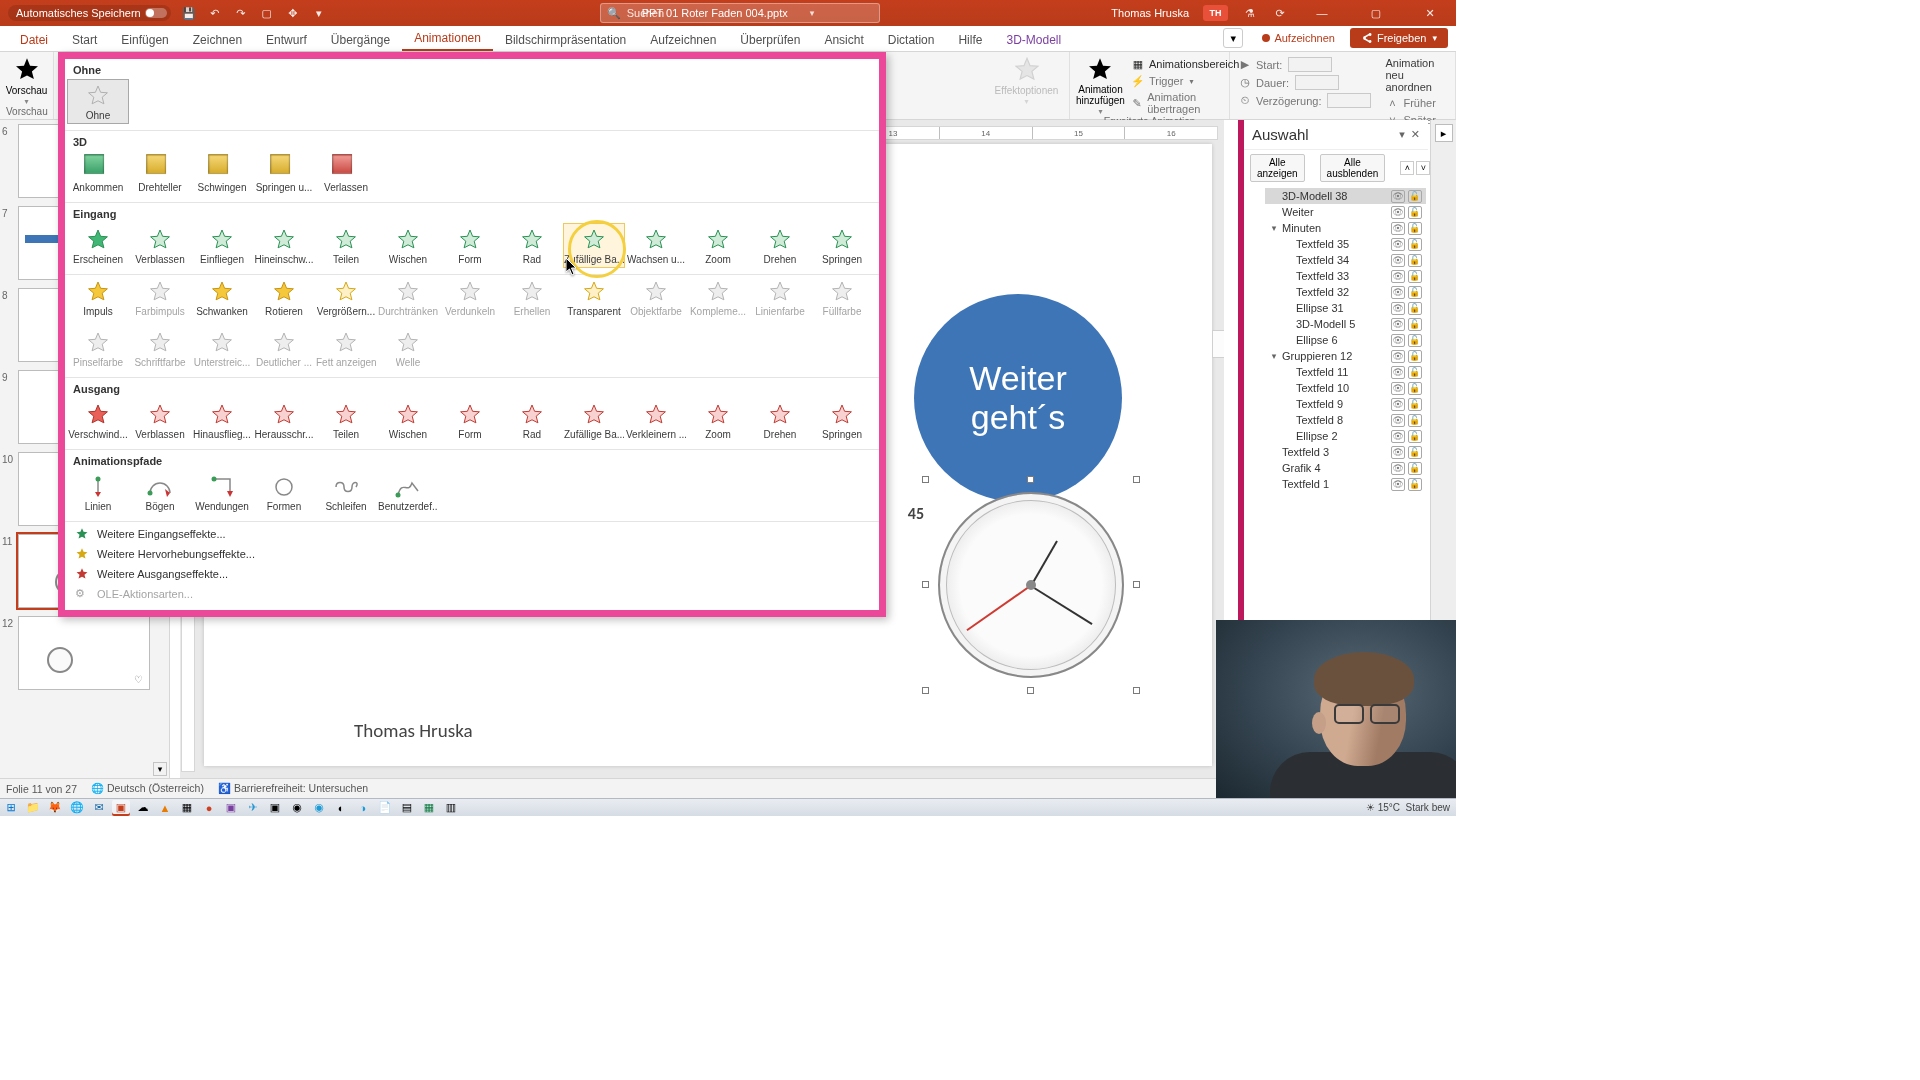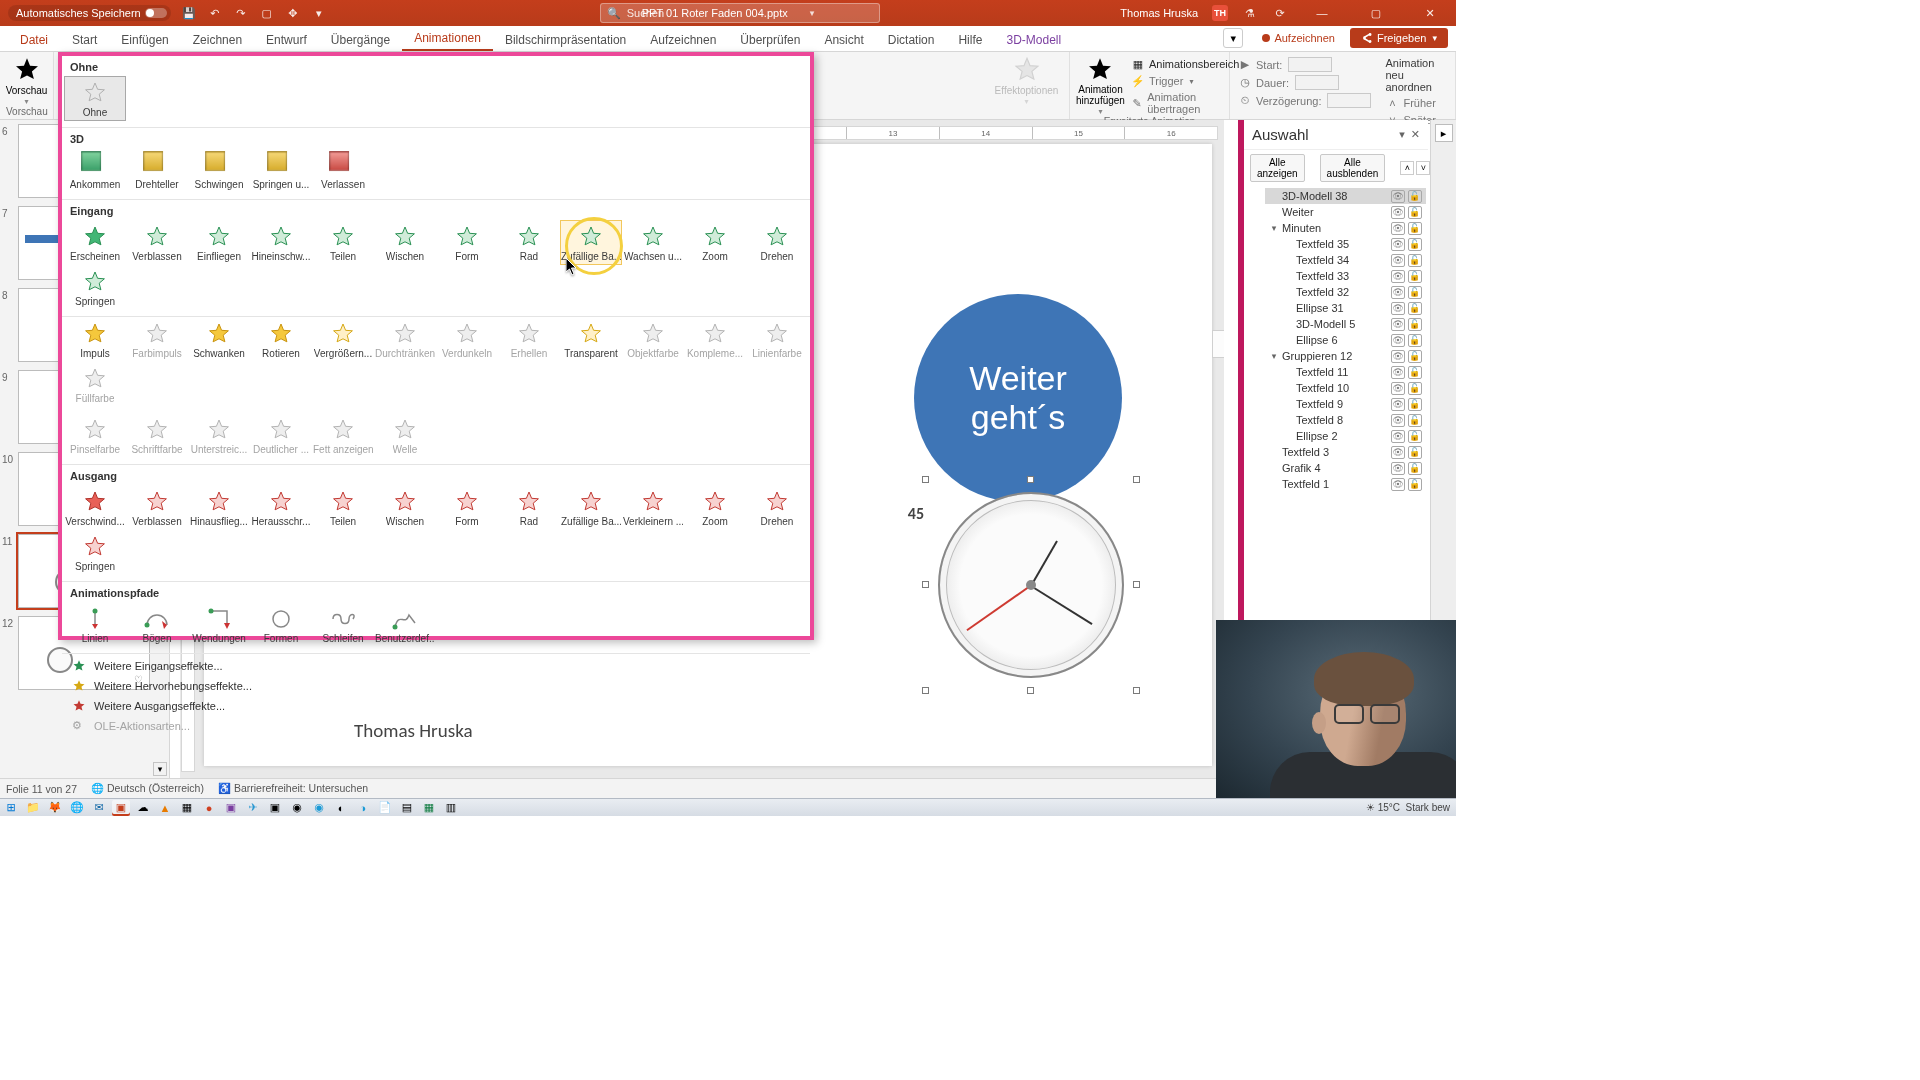--- a/index.html
+++ b/index.html
@@ -12,21 +12,21 @@
 .autosave-knob { width: 22px; height: 10px; background: rgba(255,255,255,.3); border-radius: 5px; position: relative; }
 .autosave-knob::after { content:""; width:8px; height:8px; background:#fff; border-radius:50%; position:absolute; top:1px; left:1px; }
 .qat-icon { width: 16px; height: 16px; display:flex; align-items:center; justify-content:center; color:#fff; opacity:.9; }
 .titlebar .title { position:absolute; left:50%; transform:translateX(-50%); display:flex; align-items:center; gap:22px; font-size: 11px; }
 .titlebar .title .drop { font-size:9px; opacity:.8; }
 .titlebar .search { position:absolute; left:600px; width:280px; height:20px; background: rgba(255,255,255,.2); border: 1px solid rgba(255,255,255,.35); border-radius:3px; display:flex; align-items:center; padding:0 6px; gap:6px; }
 .titlebar .search input { background: transparent; border: none; color:#fff; font-size:11px; flex:1; outline:none; }
 .titlebar .search input::placeholder { color: rgba(255,255,255,.85); }
 .titlebar .right { margin-left:auto; display:flex; align-items:center; gap:14px; padding-right:6px; }
 .titlebar .winbtn { width:40px; height:26px; display:flex; align-items:center; justify-content:center; opacity:.9; }
-.avatar-badge { width:16px; height:16px; background:#E8503A; border-radius:3px; display:flex; align-items:center; justify-content:center; font-size:9px; font-weight:600; }
+.avatar-badge { width:25px; height:16px; background:#E8503A; border-radius:3px; display:flex; align-items:center; justify-content:center; font-size:9px; font-weight:600; }
 
 
 .ribbon-tabs { height: 26px; background:#fff; border-bottom:1px solid #d6d6d6; display:flex; align-items:end; padding:0 8px; gap:0; }
 .ribbon-tab { padding: 4px 12px 4px; font-size: 12px; color:#505050; cursor:pointer; }
 .ribbon-tab.active { color:#B83B1A; border-bottom:2px solid #B83B1A; font-weight:400; }
 .ribbon-tab.purple { color:#7B3FA0; }
 .ribbon-tab.file { color:#B83B1A; font-weight:400; }
 .ribbon-right { margin-left:auto; display:flex; align-items:center; gap:6px; padding-bottom:3px; }
 .rib-btn { display:flex; align-items:center; gap:4px; font-size:11px; padding:2px 8px; border:1px solid transparent; border-radius:3px; }
 .rib-btn.record { color:#B83B1A; }
@@ -41,21 +41,21 @@
 .rg-vstack { display:flex; flex-direction:column; align-items:center; gap:1px; padding-top:2px; }
 .rg-vstack .big-icon { width:28px; height:28px; }
 .rg-rows { display:flex; flex-direction:column; gap:1px; }
 .rg-row { display:flex; align-items:center; gap:4px; font-size:11px; color:#767676; padding:1px 2px; }
 .rg-row.on { color:#2a2a2a; }
 .rg-row .icon { width:14px; height:14px; display:flex; align-items:center; justify-content:center; }
 .rg-row .spin { width:44px; height:15px; border:1px solid #c9c9c9; background:#fff; margin-left:2px; }
 .rg-row .spin.disabled { background:#f2f2f2; }
 
 
-.gallery { position:absolute; top:52px; left:58px; width:756px; background:#fff; border:4px solid #ec4899; box-shadow:3px 3px 8px rgba(0,0,0,.25); z-index:50; padding-bottom:4px; max-height: 588px; }
+.gallery { position:absolute; top:52px; left:58px; width:828px; background:#fff; border:7px solid #ec4899; box-shadow:3px 3px 8px rgba(0,0,0,.25); z-index:50; padding-bottom:4px; max-height: 588px; }
 .gal-section-head { font-size:11px; font-weight:600; color:#333; padding:5px 8px 3px; }
 .gal-grid { display:flex; flex-wrap:wrap; padding:0 2px 6px; border-bottom:1px solid #e4e4e4; }
 .gal-grid.noborder { border-bottom:none; }
 .gal-item { width:62px; display:flex; flex-direction:column; align-items:center; gap:2px; padding:4px 0 2px; cursor:pointer; border:1px solid transparent; }
 .gal-item.selected { background:#e8e8e8; border:1px solid #a8a8a8; }
 .gal-item.highlight { position:relative; }
 .gal-item.highlight::after { content:""; position:absolute; top:-4px; left:4px; width:52px; height:52px; border:3px solid #F4D03F; border-radius:50%; pointer-events:none; }
 .gal-item.hover-border { border:1px solid #F2C75C; background:#FFF5DD; }
 .gal-item .glyph { width:28px; height:24px; display:flex; align-items:center; justify-content:center; }
 .gal-item .lbl { font-size:10px; color:#3a3a3a; text-align:center; white-space:nowrap; overflow:hidden; max-width:60px; }

